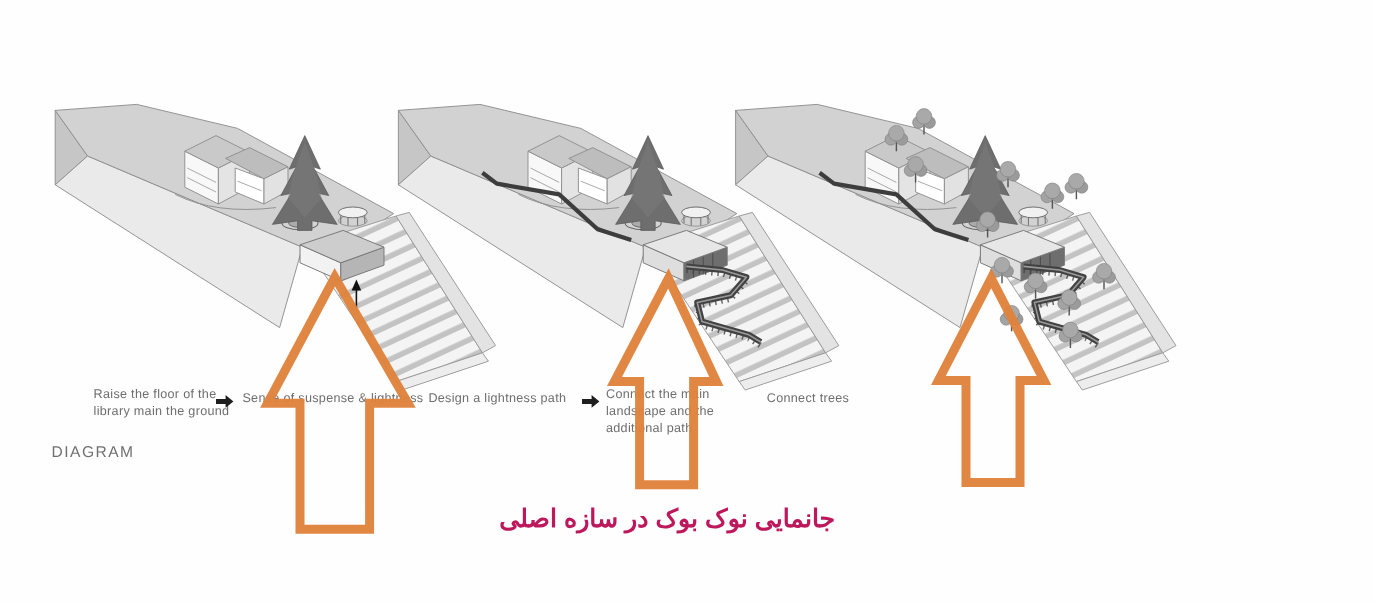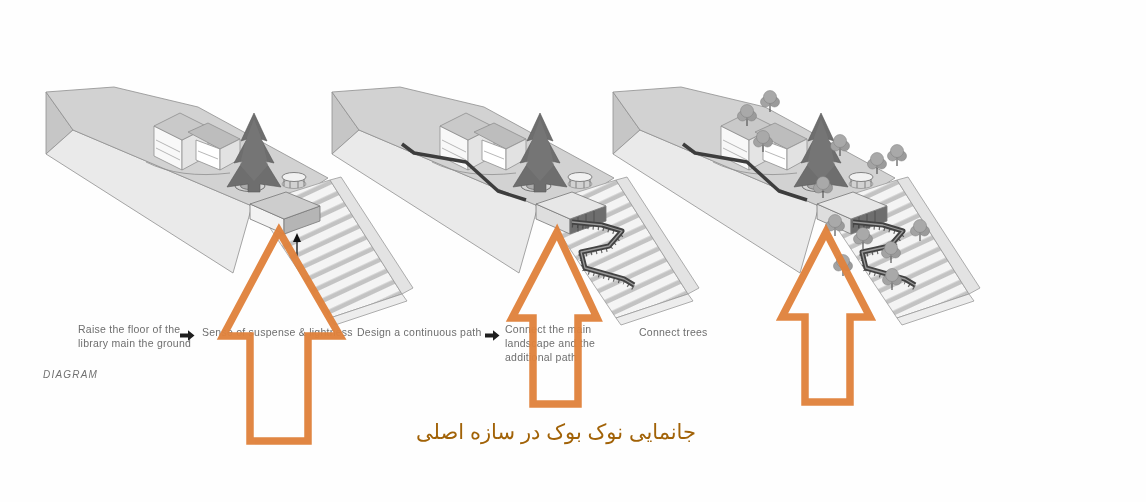--- a/index.html
+++ b/index.html
@@ -8,25 +8,25 @@
     font-family:"Liberation Sans",sans-serif;
     padding-left:12px;
   }
   .iso{position:absolute;width:390px;height:255px;}
   .caption{
     position:absolute;font-size:10.5px;line-height:14px;letter-spacing:.25px;
     color:#6e6e6e;white-space:nowrap;
   }
   .connector{position:absolute;width:15px;height:11px;}
   .diagram-label{
-    position:absolute;left:43px;top:369px;font-size:10px;letter-spacing:1.2px;color:#707070;font-style:italic;
+    position:absolute;left:43px;top:369px;font-size:13px;letter-spacing:1.2px;color:#707070;
   }
   .footer-fa{
     position:absolute;left:380px;top:420px;width:352px;text-align:center;
-    direction:rtl;font-size:21px;font-weight:normal;color:#a16207;
+    direction:rtl;font-size:21px;font-weight:bold;color:#be185d;
   }
   #arrow-overlay{position:absolute;left:0;top:0;pointer-events:none;}
 </style>
 </head>
 <body>
 
 <div id="page">
 
   <svg width="0" height="0" style="position:absolute" aria-hidden="true">
     <defs>
@@ -208,21 +208,21 @@
   <span class="connector" style="left:180px;top:327px">
     <svg width="15" height="11" viewBox="0 0 15 11">
         <polygon points="0,3.4 8,3.4 8,0.2 14.5,5.5 8,10.8 8,7.6 0,7.6" fill="#1f1f1f"></polygon>
       </svg>
   </span>
   <div class="caption" style="left:202px;top:325px">
     <div>Sense of suspense &amp; lightness</div>
   </div>
 
   <div class="caption" style="left:357px;top:325px">
-    <div>Design a continuous path</div>
+    <div>Design a lightness path</div>
   </div>
   <span class="connector" style="left:485px;top:327px">
     <svg width="15" height="11" viewBox="0 0 15 11">
         <polygon points="0,3.4 8,3.4 8,0.2 14.5,5.5 8,10.8 8,7.6 0,7.6" fill="#1f1f1f"></polygon>
       </svg>
   </span>
   <div class="caption" style="left:505px;top:322px">
     <div>Connect the main</div>
     <div>landscape and the</div>
     <div>additional path</div>

